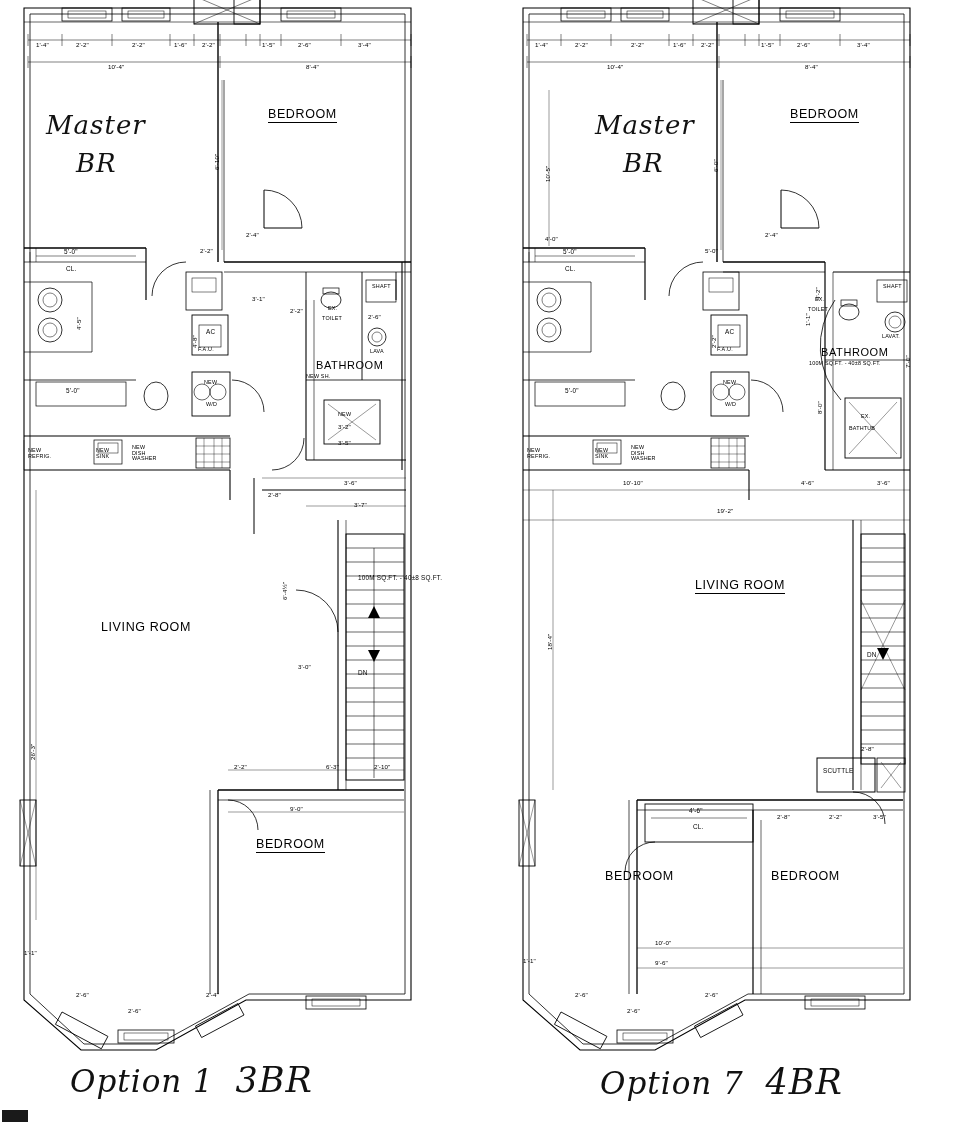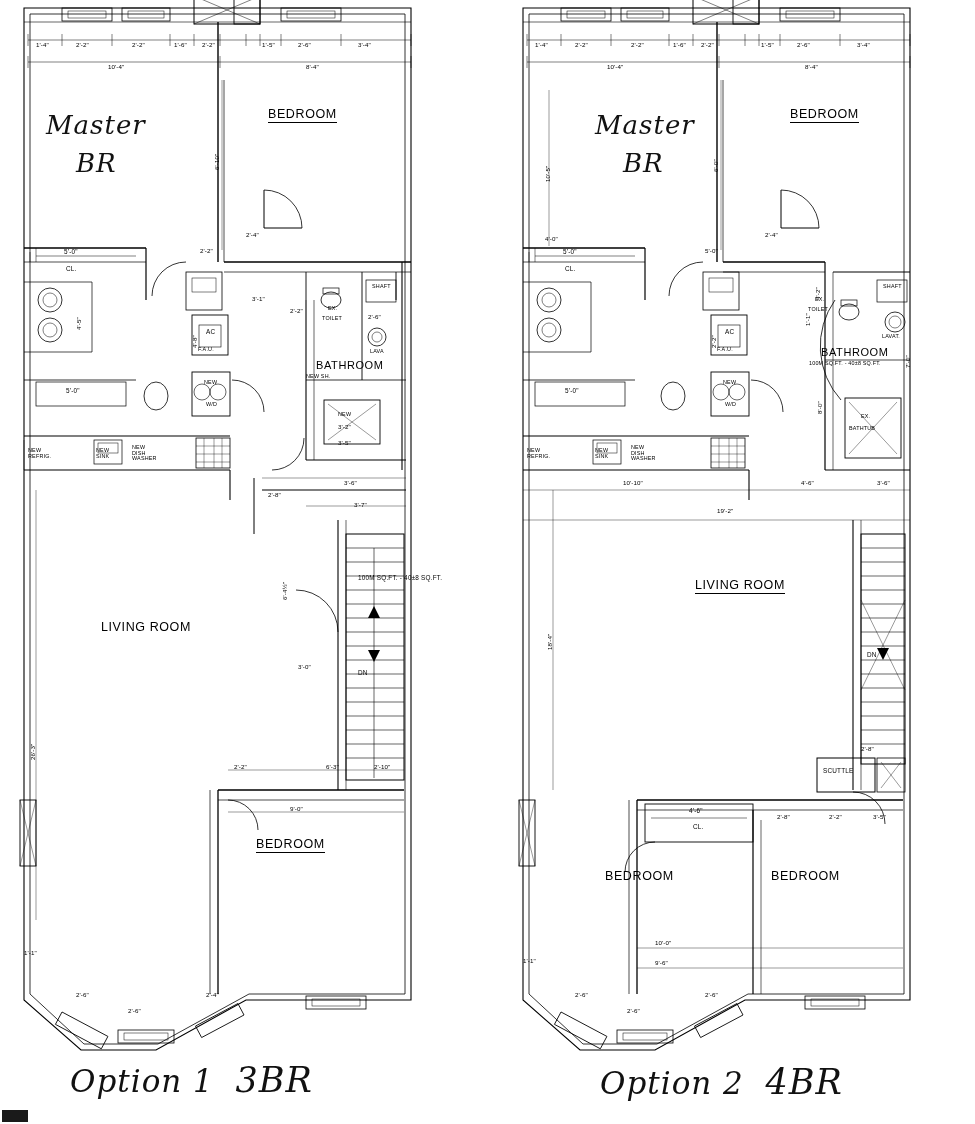--- a/index.html
+++ b/index.html
@@ -482,17 +482,17 @@
     <div class="lbl dim" style="left:18px; top:958px;"><span>1'-1"</span></div>
     <div class="lbl dim" style="left:70px; top:992px;"><span>2'-6"</span></div>
     <div class="lbl dim" style="left:122px; top:1008px;"><span>2'-6"</span></div>
     <div class="lbl dim" style="left:200px; top:992px;"><span>2'-6"</span></div>
   </div>
 
   <div class="caption" style="left:70px; top:1060px;">
     <span>Option 1</span>&nbsp;&nbsp;<span class="big">3BR</span>
   </div>
   <div class="caption" style="left:600px; top:1062px;">
-    <span>Option 2</span>&nbsp;&nbsp;<span class="big">4BR</span>
+    <span>Option 7</span>&nbsp;&nbsp;<span class="big">4BR</span>
   </div>
 
   <div id="bottom-mark"></div>
 </div>
 
 </body></html>

